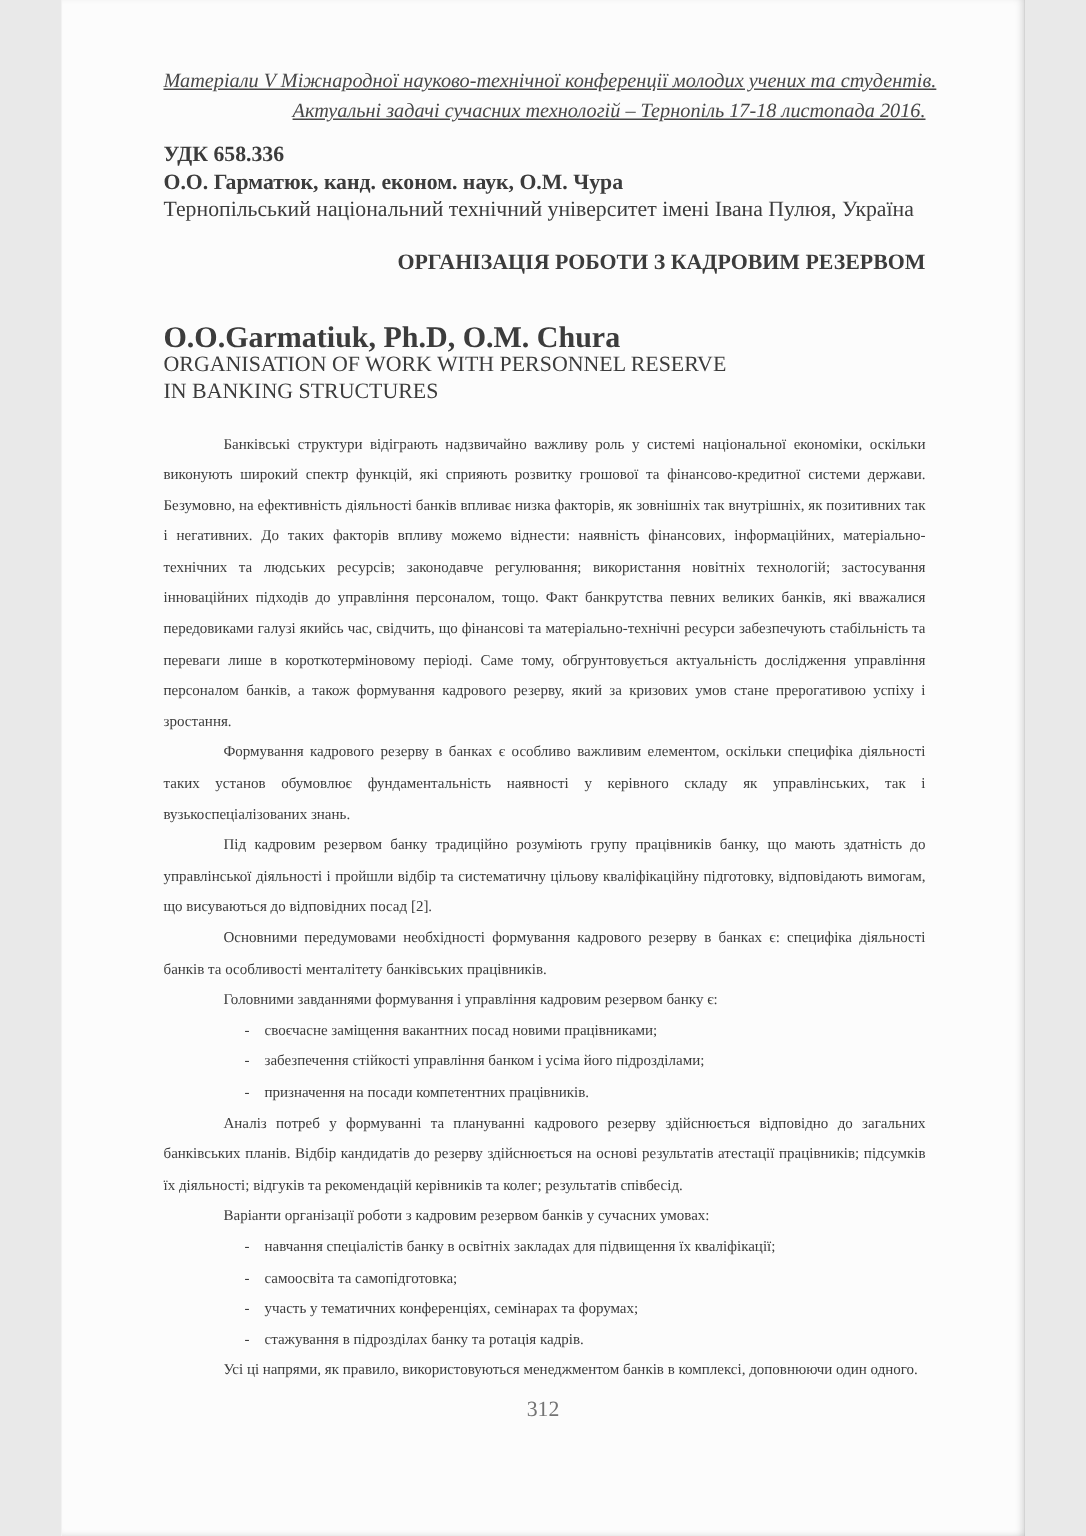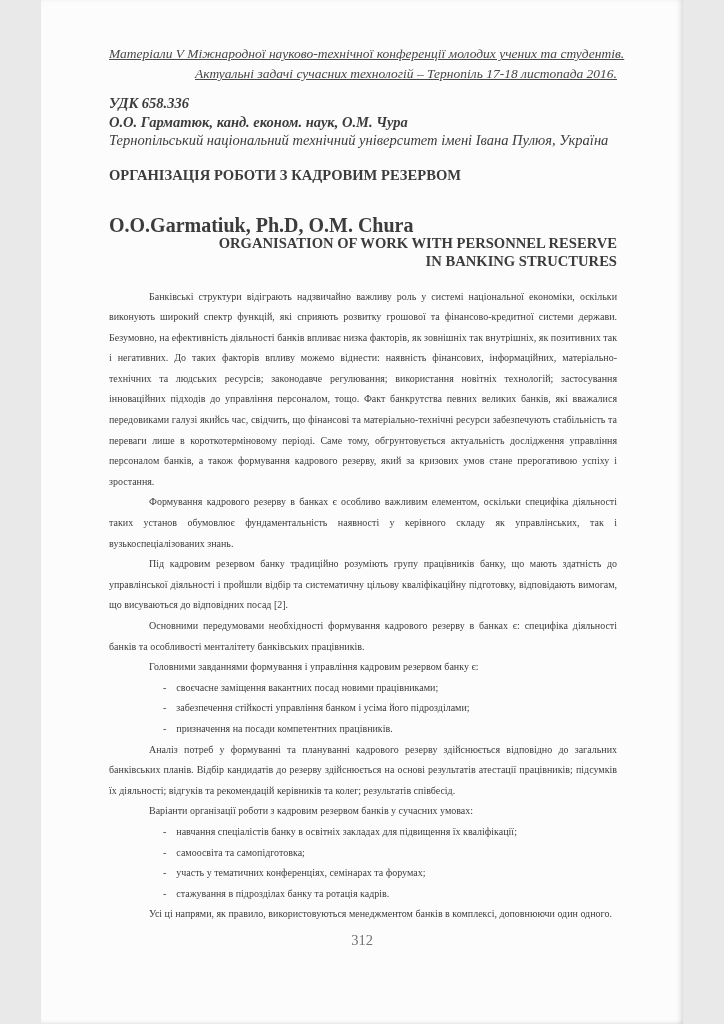--- a/index.html
+++ b/index.html
@@ -20,38 +20,38 @@
     font-style: italic;
     text-decoration: underline;
     font-size: 13.5px;
     line-height: 20px;
     color: #474747;
     white-space: nowrap;
   }
   .hdr-line-1 { text-align: center; }
   .hdr-line-2 { text-align: right; }
   .meta-block { margin-top: 10px; font-size: 14.5px; line-height: 18.5px; }
-  .meta-line { margin: 0; font-style: italic; }
+  .meta-line { margin: 0; }
   .bold { font-weight: bold; }
   .title-ua {
     margin-top: 16px;
-    text-align: left;
+    text-align: right;
     font-weight: bold;
     font-size: 14.6px;
     line-height: 18px;
   }
   .authors-en {
     margin-top: 32px;
     font-weight: bold;
     font-size: 20px;
     line-height: 18px;
   }
   .title-en {
-    text-align: right;
-    font-weight: bold;
+    text-align: left;
+    font-weight: normal;
     font-size: 14.6px;
     line-height: 18px;
   }
   .article-body {
     margin-top: 17px;
     font-size: 10px;
     line-height: 20.6px;
     text-align: justify;
   }
   .para { margin: 0; text-indent: 40px; }

